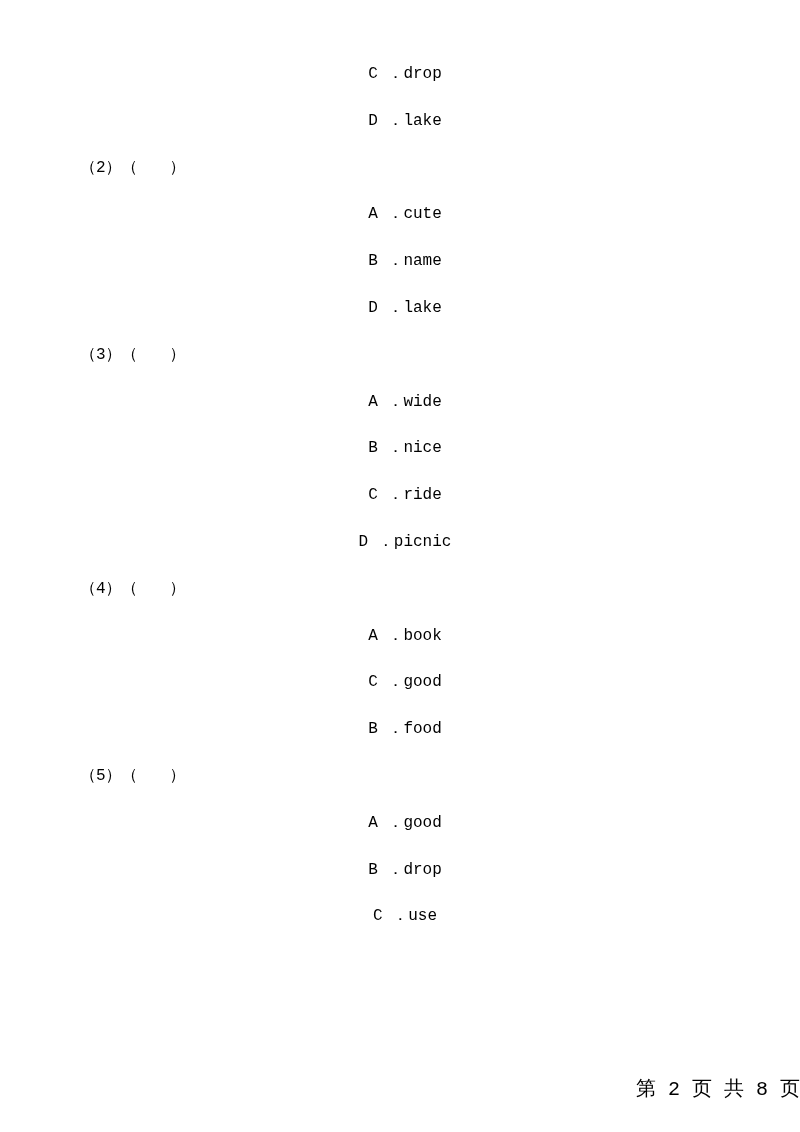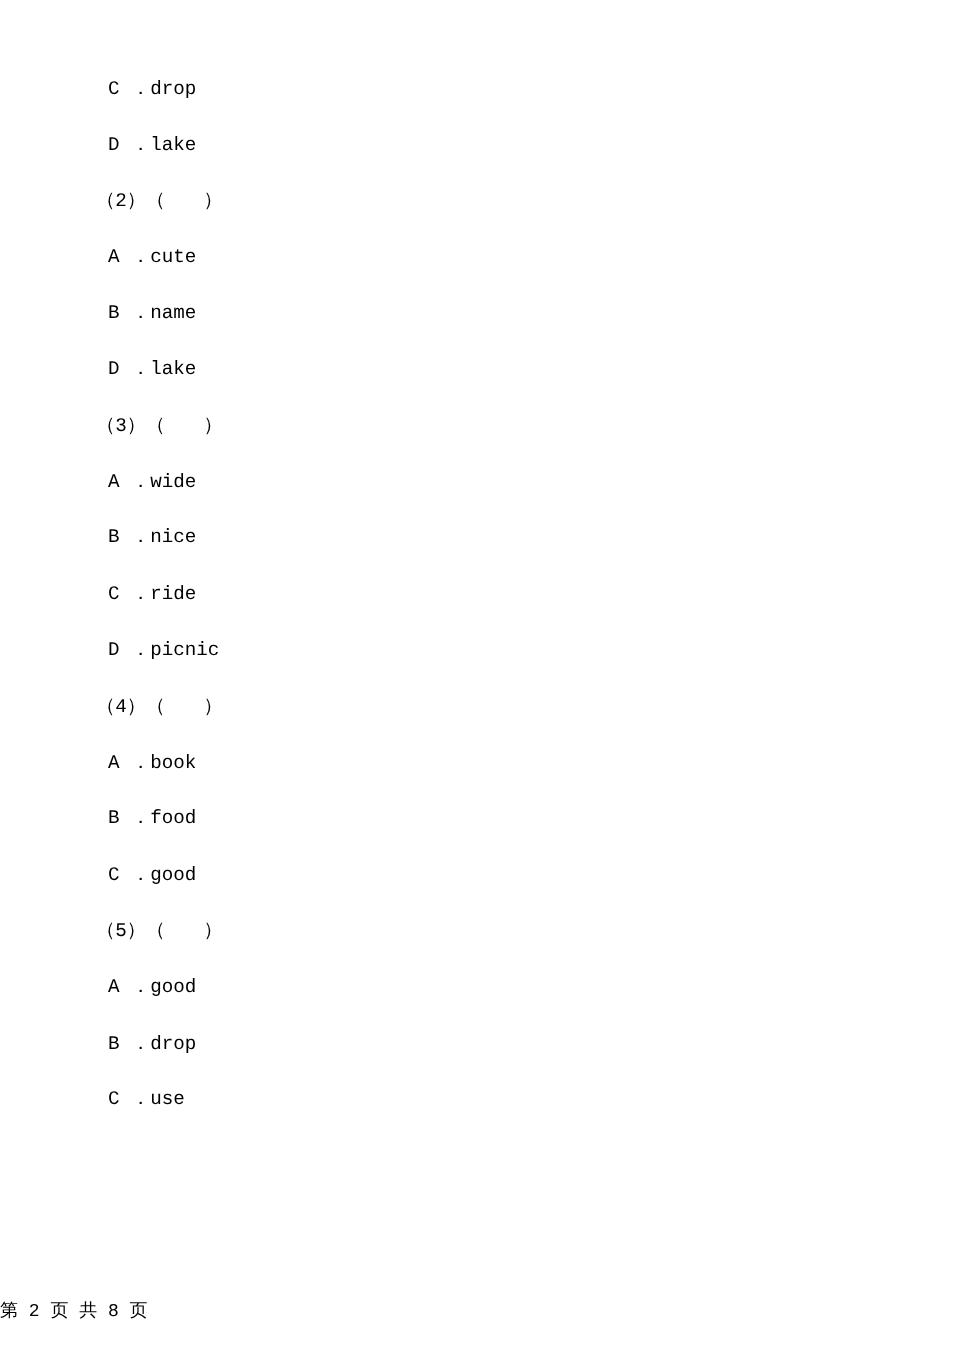--- a/index.html
+++ b/index.html
@@ -19,34 +19,35 @@
     }
 
     .page-content {
       padding: 60px 80px 60px 80px;
     }
 
     .option-item {
       margin-bottom: 18px;
       padding-left: 10px;
       line-height: 1.8;
+      text-align: center;
     }
 
     .question-header {
       margin-bottom: 18px;
       line-height: 1.8;
     }
 
     .page-footer {
       position: absolute;
       bottom: 30px;
       left: 0;
       right: 0;
-      text-align: left;
-      font-size: 15px;
+      text-align: right;
+      font-size: 20px;
     }
   </style>
 </head>
 <body>
 
 <div class="page-content">
 
   <div class="option-item">
     <span>C ．drop</span>
   </div>
@@ -83,24 +84,24 @@
     <span>D ．picnic</span>
   </div>
 
   <div class="question-header">
     <span>（4）（　　）</span>
   </div>
   <div class="option-item">
     <span>A ．book</span>
   </div>
   <div class="option-item">
-    <span>B ．food</span>
+    <span>C ．good</span>
   </div>
   <div class="option-item">
-    <span>C ．good</span>
+    <span>B ．food</span>
   </div>
 
   <div class="question-header">
     <span>（5）（　　）</span>
   </div>
   <div class="option-item">
     <span>A ．good</span>
   </div>
   <div class="option-item">
     <span>B ．drop</span>

